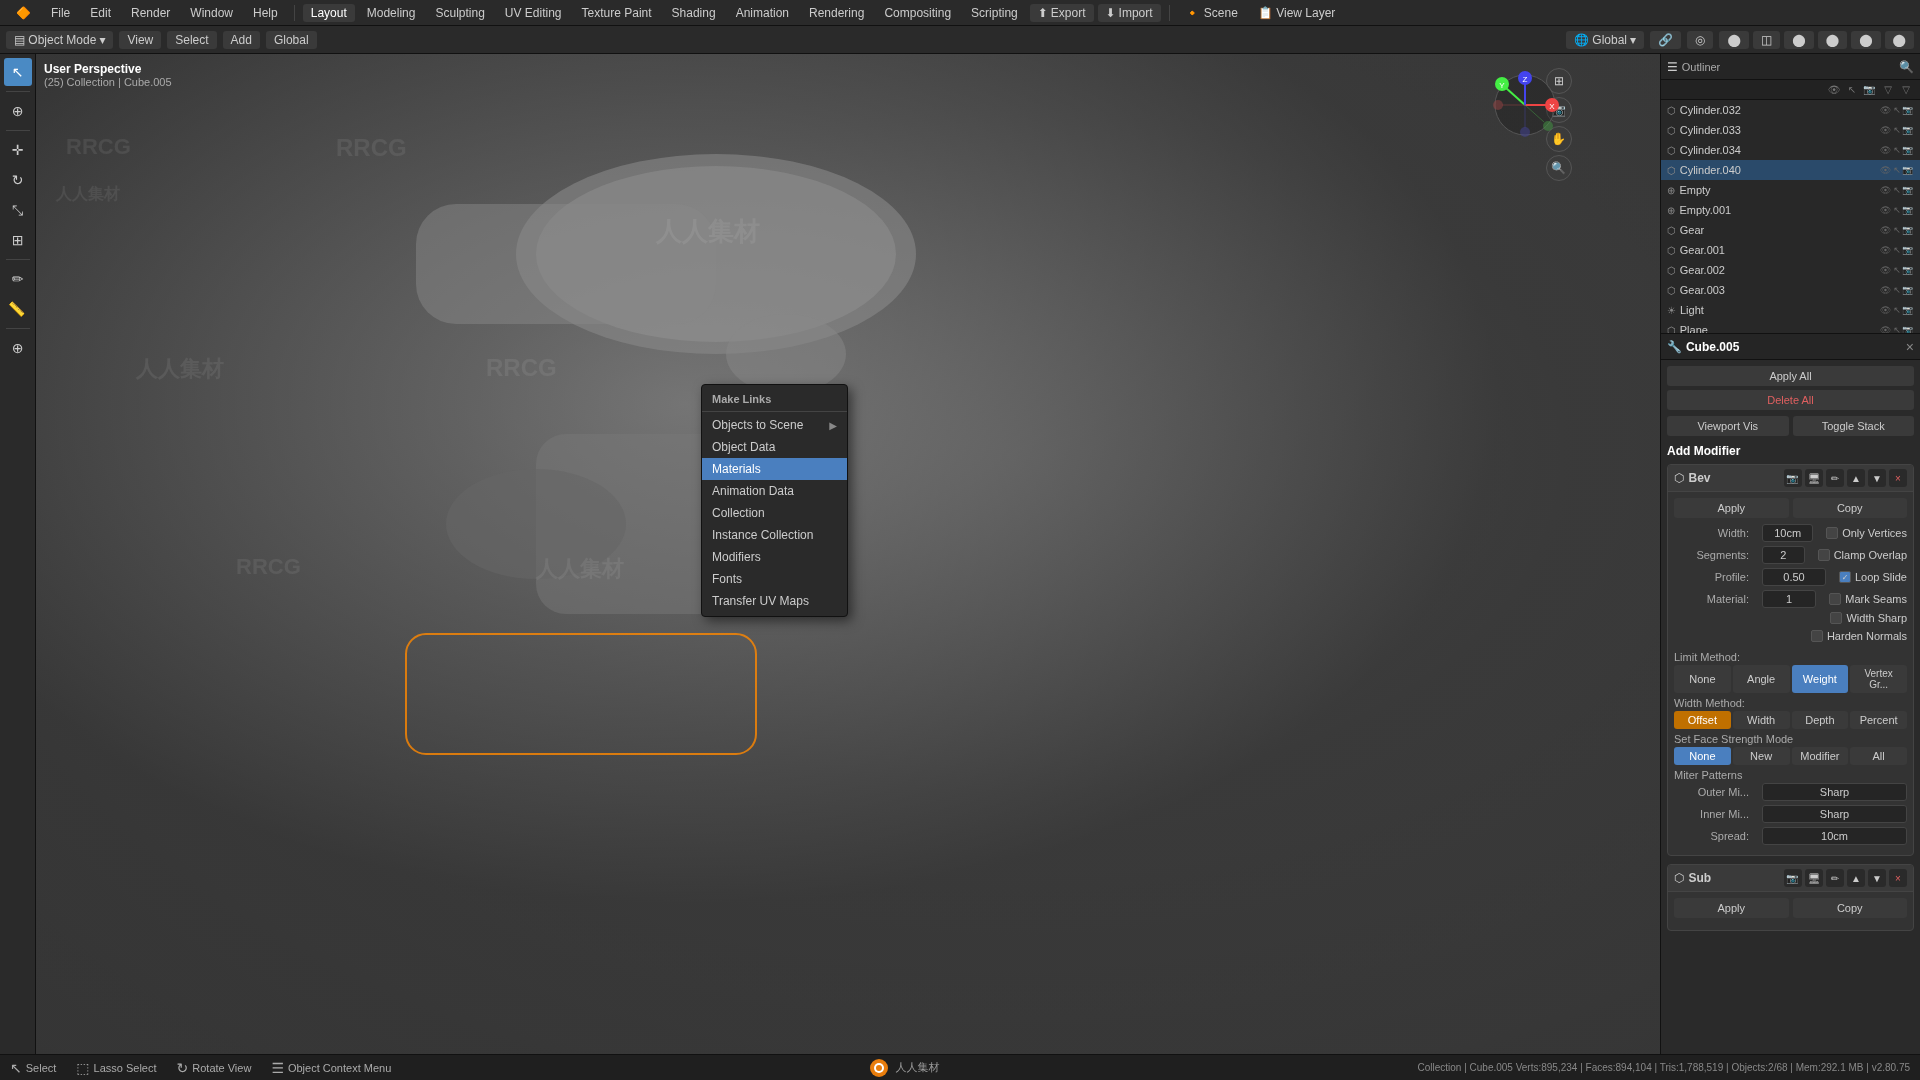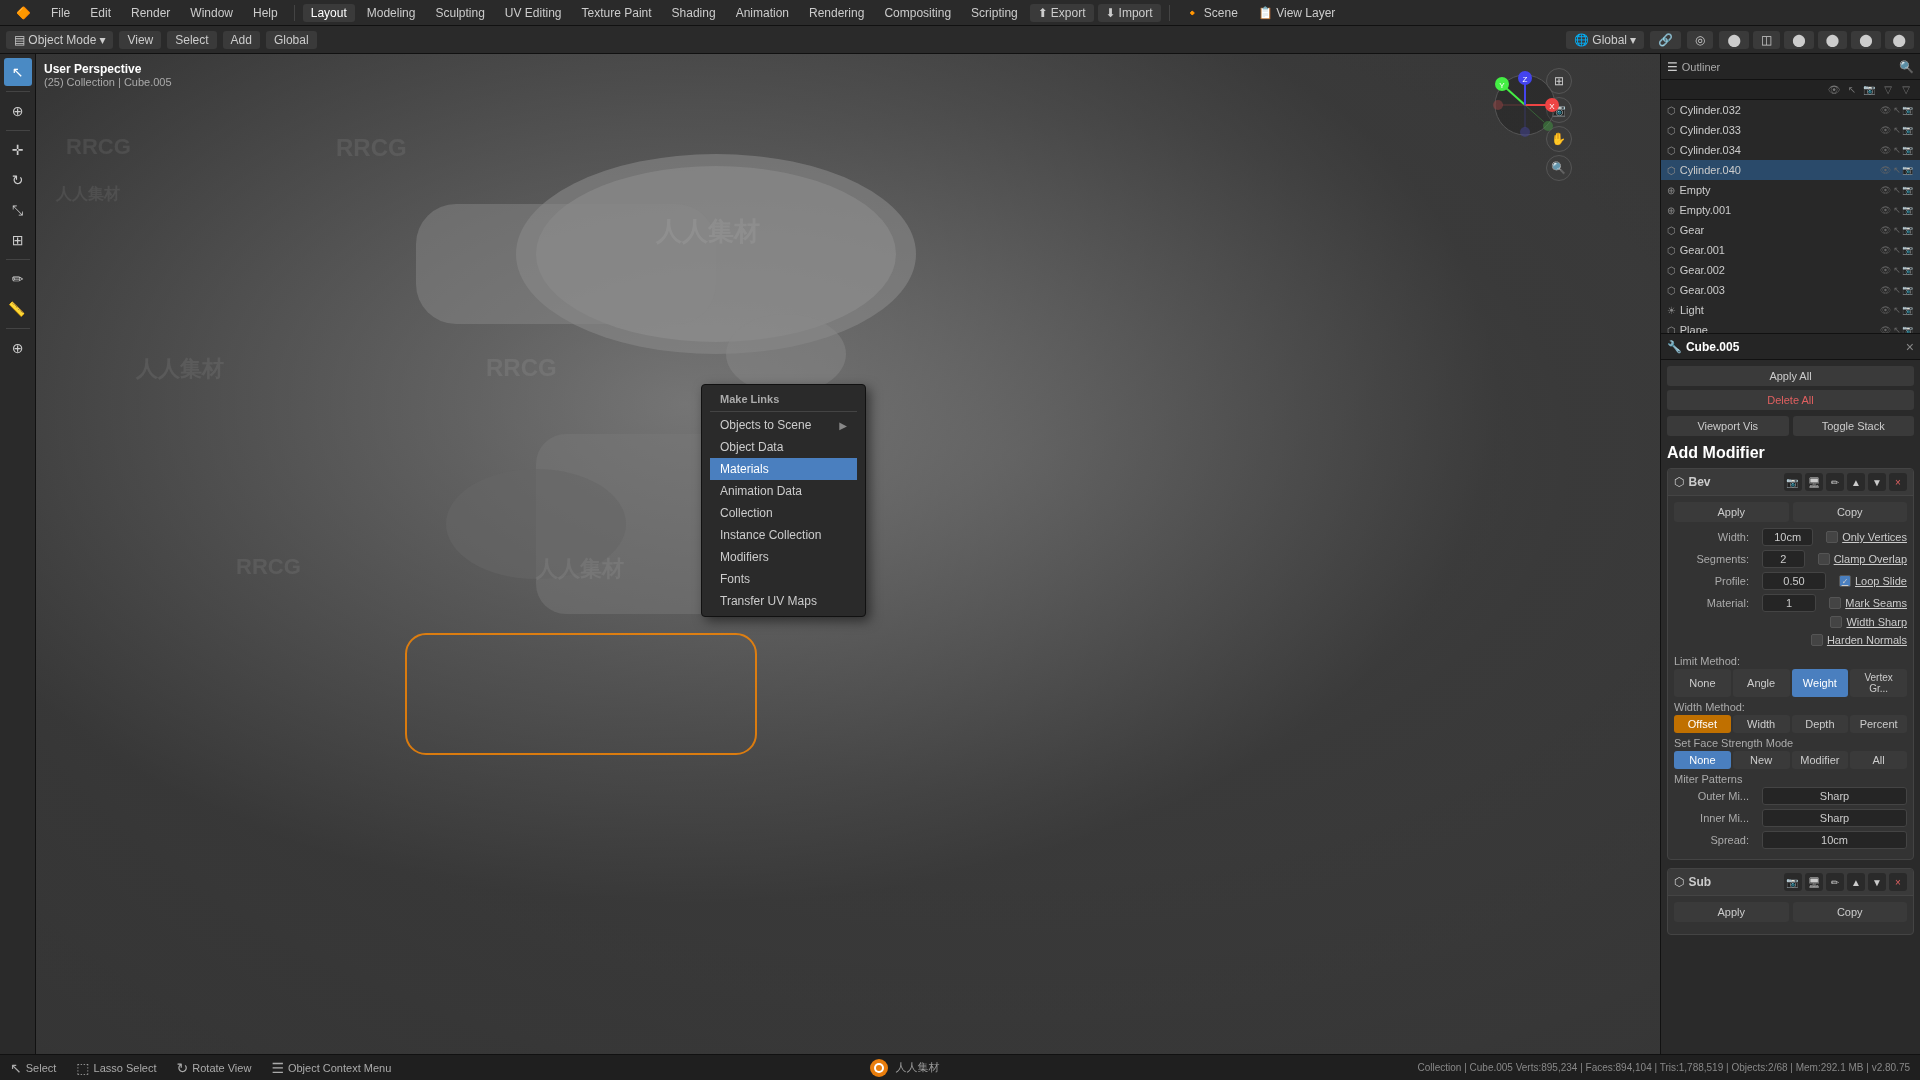--- a/index.html
+++ b/index.html
@@ -143,25 +143,25 @@
       font-size: 20px;
       font-weight: bold;
       line-height: 1.4;
     }
 
     
     #context-menu {
       position: absolute;
       top: 330px;
       left: 665px;
-      width: 165px;
+      width: 147px;
       background: #2a2a2a;
       border: 1px solid #111;
       border-radius: 4px;
-      padding: 4px 8px;
+      padding: 4px 0;
       box-shadow: 4px 4px 12px rgba(0,0,0,0.5);
       z-index: 100;
     }
     .ctx-header {
       padding: 4px 10px;
       color: #aaa;
       font-size: 11px;
       font-weight: bold;
     }
     .ctx-separator {
@@ -286,21 +286,20 @@
       padding: 2px 6px;
       font-size: 11px;
       color: #ccc;
       text-align: center;
     }
     .mod-checkbox-row {
       display: flex;
       align-items: center;
       gap: 4px;
       margin-bottom: 3px;
-      text-decoration: underline;
     }
     .mod-checkbox {
       width: 12px; height: 12px;
       background: #444;
       border: 1px solid #555;
       border-radius: 2px;
       display: flex; align-items: center; justify-content: center;
       font-size: 8px; color: #ccc;
     }
     .mod-checkbox.checked { background: #4a7fbf; }
@@ -390,21 +389,21 @@
     #axis-gizmo {
       position: absolute;
       top: 8px;
       right: 12px;
       width: 70px;
       height: 70px;
     }
 
     
     .add-modifier-label {
-      font-size: 16px;
+      font-size: 12px;
       color: #fff;
       margin-bottom: 6px;
       font-weight: bold;
     }
 
     
     ::-webkit-scrollbar { width: 6px; }
     ::-webkit-scrollbar-track { background: #222; }
     ::-webkit-scrollbar-thumb { background: #555; border-radius: 3px; }
 

